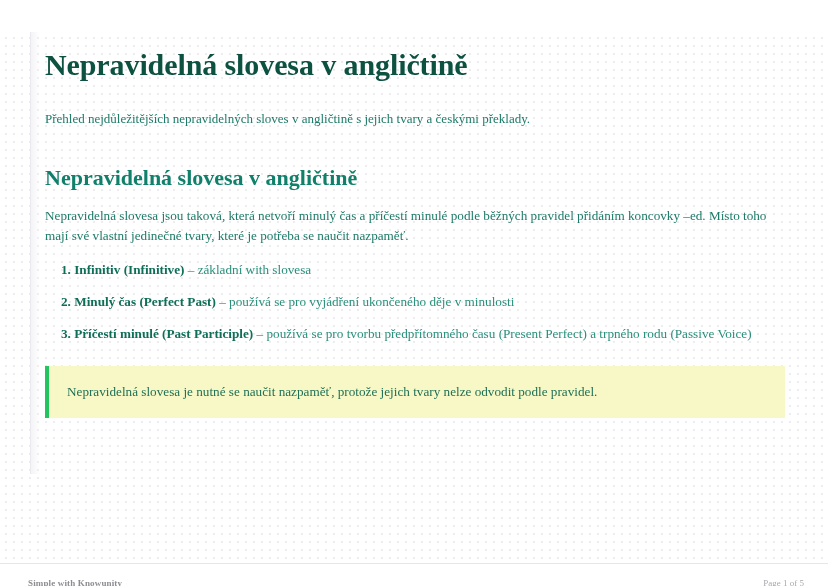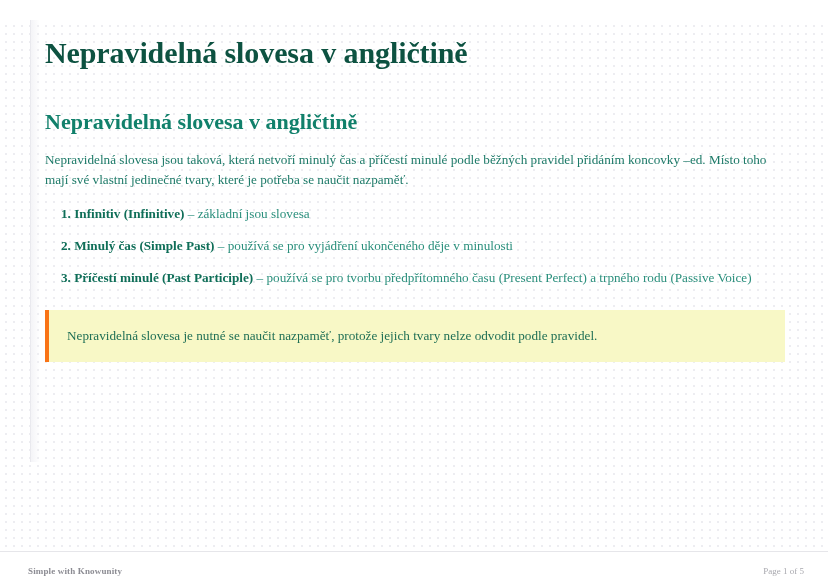--- a/index.html
+++ b/index.html
@@ -16,20 +16,21 @@
     -webkit-font-smoothing: antialiased;
   }
 
   
   .page {
     position: relative;
     width: 828px;
     height: 427px;
     background: #ffffff;
     box-sizing: border-box;
+    margin-top: 12px;
   }
 
   
   .dot-grid {
     position: absolute;
     left: 0;
     top: 20px;
     width: 828px;
     height: 540px;
     background-image: radial-gradient(#dcdce4 0.7px, transparent 0.8px);
@@ -134,21 +135,21 @@
   .olist li .desc {
     color: #2a8f7c;
   }
 
   
   .callout {
     margin-top: 16px;
     width: 740px;
     box-sizing: border-box;
     background: #f8f8c6;
-    border-left: 4px solid #f97316;
+    border-left: 4px solid #22c55e;
     padding: 16px 18px 17px 18px;
   }
   .callout-text {
     margin: 0;
     font-size: 13.2px;
     line-height: 19px;
     color: #1f6f55;
   }
 
   
@@ -193,35 +194,36 @@
 <div class="page">
 
   <div class="dot-grid"></div>
   <div class="paper-rail"></div>
   <div class="paper-shade"></div>
 
   <div class="content">
 
     <h1 class="doc-title">Nepravidelná slovesa v angličtině</h1>
 
+    <p class="doc-subtitle">Přehled nejdůležitějších nepravidelných sloves v angličtině s jejich tvary a českými překlady.</p>
 
     <h2 class="section-title">Nepravidelná slovesa v angličtině</h2>
 
     <p class="section-para">Nepravidelná slovesa jsou taková, která netvoří minulý čas a příčestí minulé podle běžných pravidel přidáním koncovky –ed. Místo toho mají své vlastní jedinečné tvary, které je potřeba se naučit nazpaměť.</p>
 
 
     <ol class="olist">
       <li>
         <span class="num">1.</span>
         <span class="term">Infinitiv (Infinitive)</span>
-        <span class="desc">– základní jsou slovesa</span>
+        <span class="desc">– základní with slovesa</span>
       </li>
       <li>
         <span class="num">2.</span>
-        <span class="term">Minulý čas (Simple Past)</span>
+        <span class="term">Minulý čas (Perfect Past)</span>
         <span class="desc">– používá se pro vyjádření ukončeného děje v minulosti</span>
       </li>
       <li>
         <span class="num">3.</span>
         <span class="term">Příčestí minulé (Past Participle)</span>
         <span class="desc">– používá se pro tvorbu předpřítomného času (Present Perfect) a trpného rodu (Passive Voice)</span>
       </li>
     </ol>
 
     <div class="callout">

